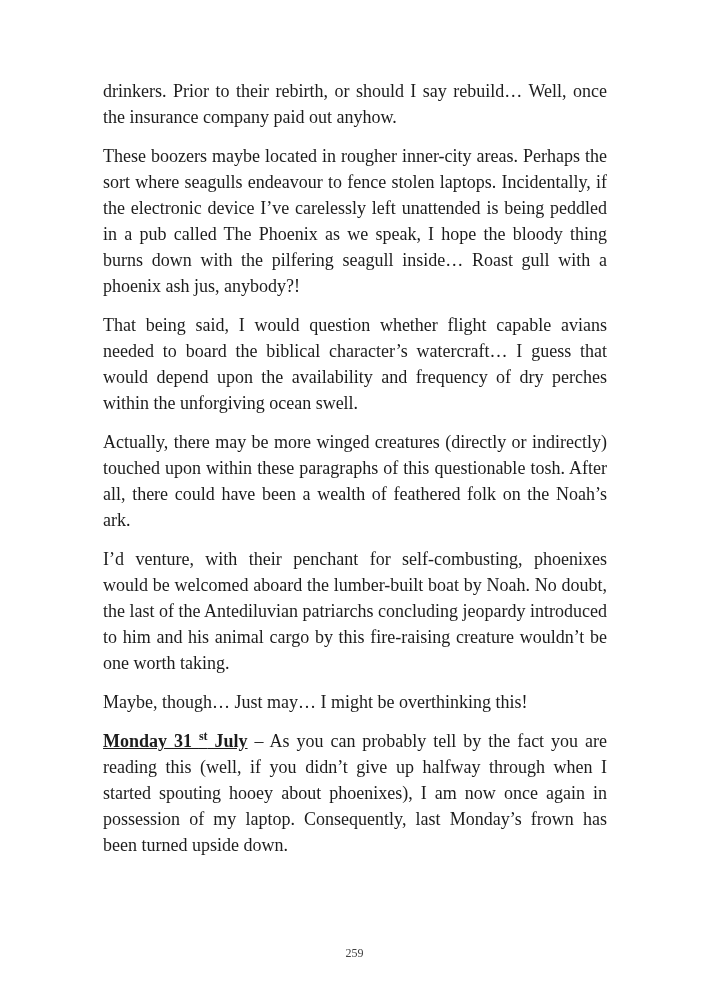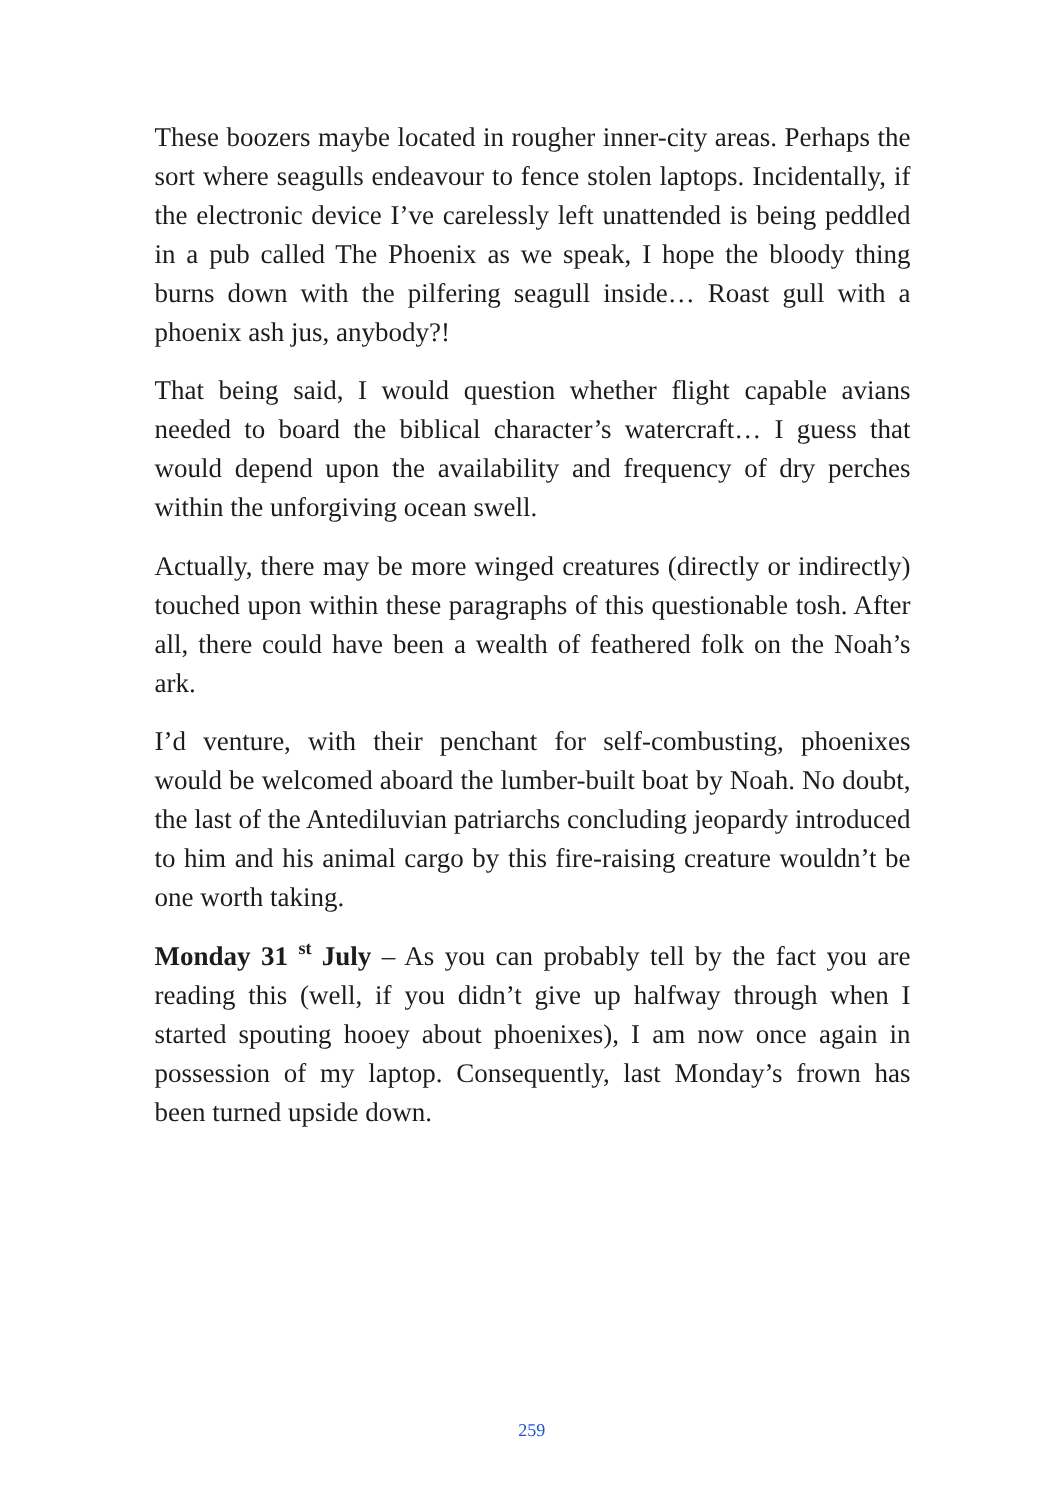--- a/index.html
+++ b/index.html
@@ -24,42 +24,45 @@
   }
   .content p {
     margin: 0 0 13px 0;
     font-size: 18px;
     line-height: 26px;
     text-align: justify;
     text-justify: inter-word;
   }
   .content p strong {
     font-weight: bold;
+    text-decoration: underline;
   }
   .content p sup {
     font-weight: bold;
     font-size: 12px;
     vertical-align: super;
     line-height: 0;
   }
   .page-number {
     position: absolute;
     left: 0;
     bottom: 31px;
     width: 709px;
     text-align: center;
     font-size: 12px;
-    color: #1d4ed8;
+    color: #404040;
   }
 </style>
 </head>
 <body>
 
 <div class="page">
   <div class="content">
+      <p>drinkers. Prior to their rebirth, or should I say rebuild… Well, once the insurance company paid out anyhow.</p>
       <p>These boozers maybe located in rougher inner-city areas. Perhaps the sort where seagulls endeavour to fence stolen laptops. Incidentally, if the electronic device I’ve carelessly left unattended is being peddled in a pub called The Phoenix as we speak, I hope the bloody thing burns down with the pilfering seagull inside… Roast gull with a phoenix ash jus, anybody?!</p>
       <p>That being said, I would question whether flight capable avians needed to board the biblical character’s watercraft… I guess that would depend upon the availability and frequency of dry perches within the unforgiving ocean swell.</p>
       <p>Actually, there may be more winged creatures (directly or indirectly) touched upon within these paragraphs of this questionable tosh. After all, there could have been a wealth of feathered folk on the Noah’s ark.</p>
       <p>I’d venture, with their penchant for self-combusting, phoenixes would be welcomed aboard the lumber-built boat by Noah. No doubt, the last of the Antediluvian patriarchs concluding jeopardy introduced to him and his animal cargo by this fire-raising creature wouldn’t be one worth taking.</p>
+      <p>Maybe, though… Just may… I might be overthinking this!</p>
       <p><strong>Monday 31 <sup>st</sup> July</strong> – As you can probably tell by the fact you are reading this (well, if you didn’t give up halfway through when I started spouting hooey about phoenixes), I am now once again in possession of my laptop. Consequently, last Monday’s frown has been turned upside down.</p>
     </div>
   <div class="page-number">259</div>
 </div>
 
 </body></html>

